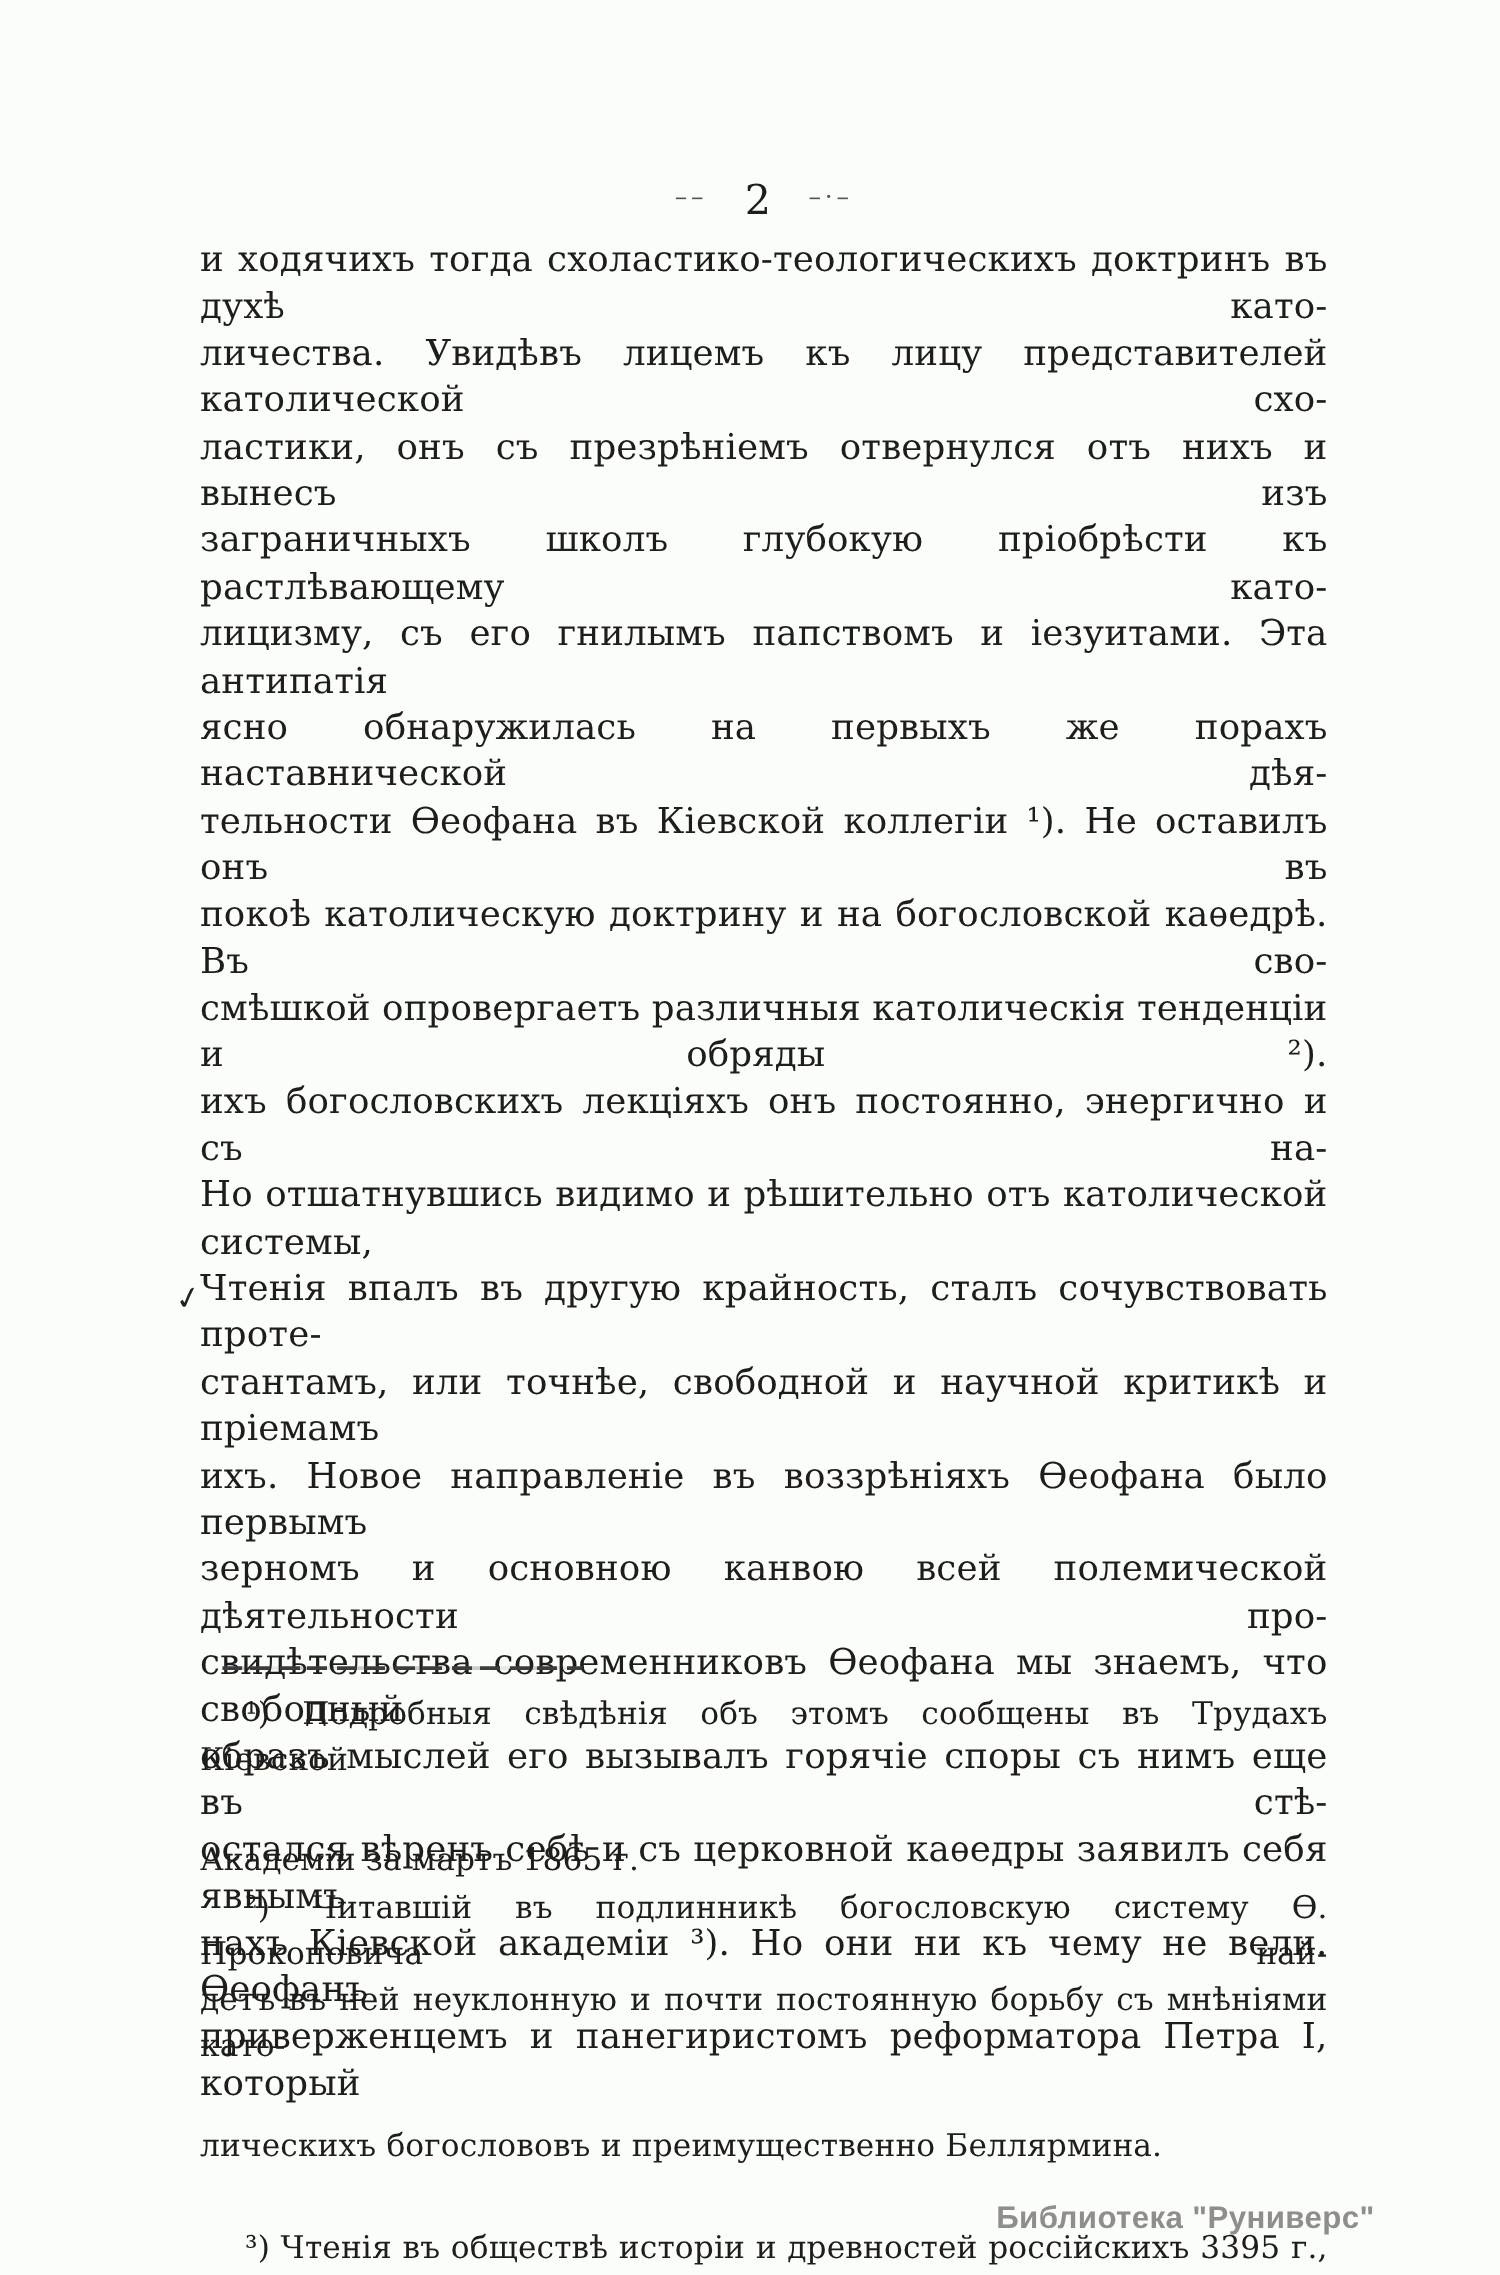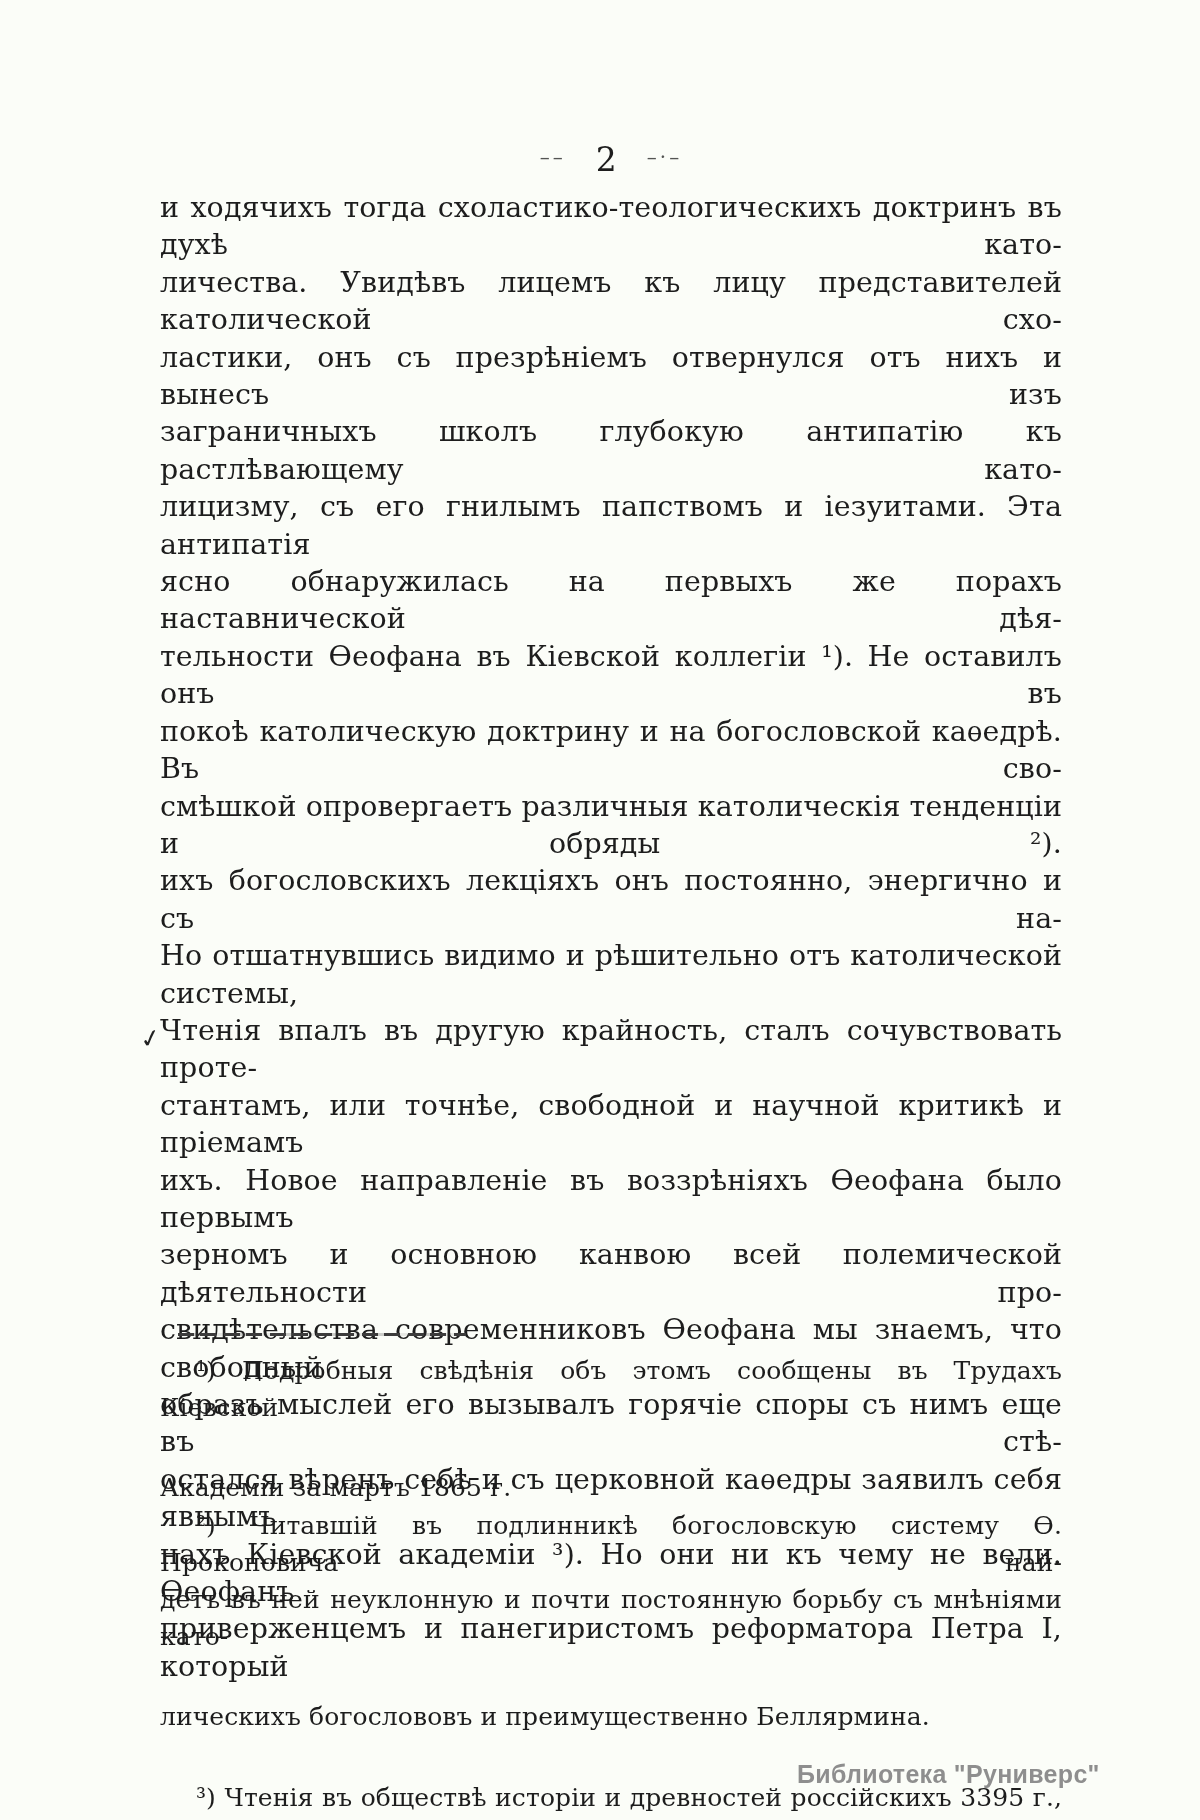--- a/index.html
+++ b/index.html
@@ -51,21 +51,21 @@
   <div class="header">
     <span class="dash">––</span>
     <span class="page-number">2</span>
     <span class="dash">–·–</span>
   </div>
 
   <div class="body-text">
     <div class="ln">и ходячихъ тогда схоластико-теологическихъ доктринъ въ духѣ като-</div>
     <div class="ln">личества. Увидѣвъ лицемъ къ лицу представителей католической схо-</div>
     <div class="ln">ластики, онъ съ презрѣніемъ отвернулся отъ нихъ и вынесъ изъ</div>
-    <div class="ln">заграничныхъ школъ глубокую антипатію къ растлѣвающему като-</div>
+    <div class="ln">заграничныхъ школъ глубокую пріобрѣсти къ растлѣвающему като-</div>
     <div class="ln">лицизму, съ его гнилымъ папствомъ и іезуитами. Эта антипатія</div>
     <div class="ln">ясно обнаружилась на первыхъ же порахъ наставнической дѣя-</div>
     <div class="ln">тельности Ѳеофана въ Кіевской коллегіи ¹). Не оставилъ онъ въ</div>
     <div class="ln">покоѣ католическую доктрину и на богословской каѳедрѣ. Въ сво-</div>
     <div class="ln">смѣшкой опровергаетъ различныя католическія тенденціи и обряды ²).</div>
     <div class="ln">ихъ богословскихъ лекціяхъ онъ постоянно, энергично и съ на-</div>
     <div class="ln">Но отшатнувшись видимо и рѣшительно отъ католической системы,</div>
     <div class="ln">Чтенія впалъ въ другую крайность, сталъ сочувствовать проте-</div>
     <div class="ln">стантамъ, или точнѣе, свободной и научной критикѣ и пріемамъ</div>
     <div class="ln">ихъ. Новое направленіе въ воззрѣніяхъ Ѳеофана было первымъ</div>

